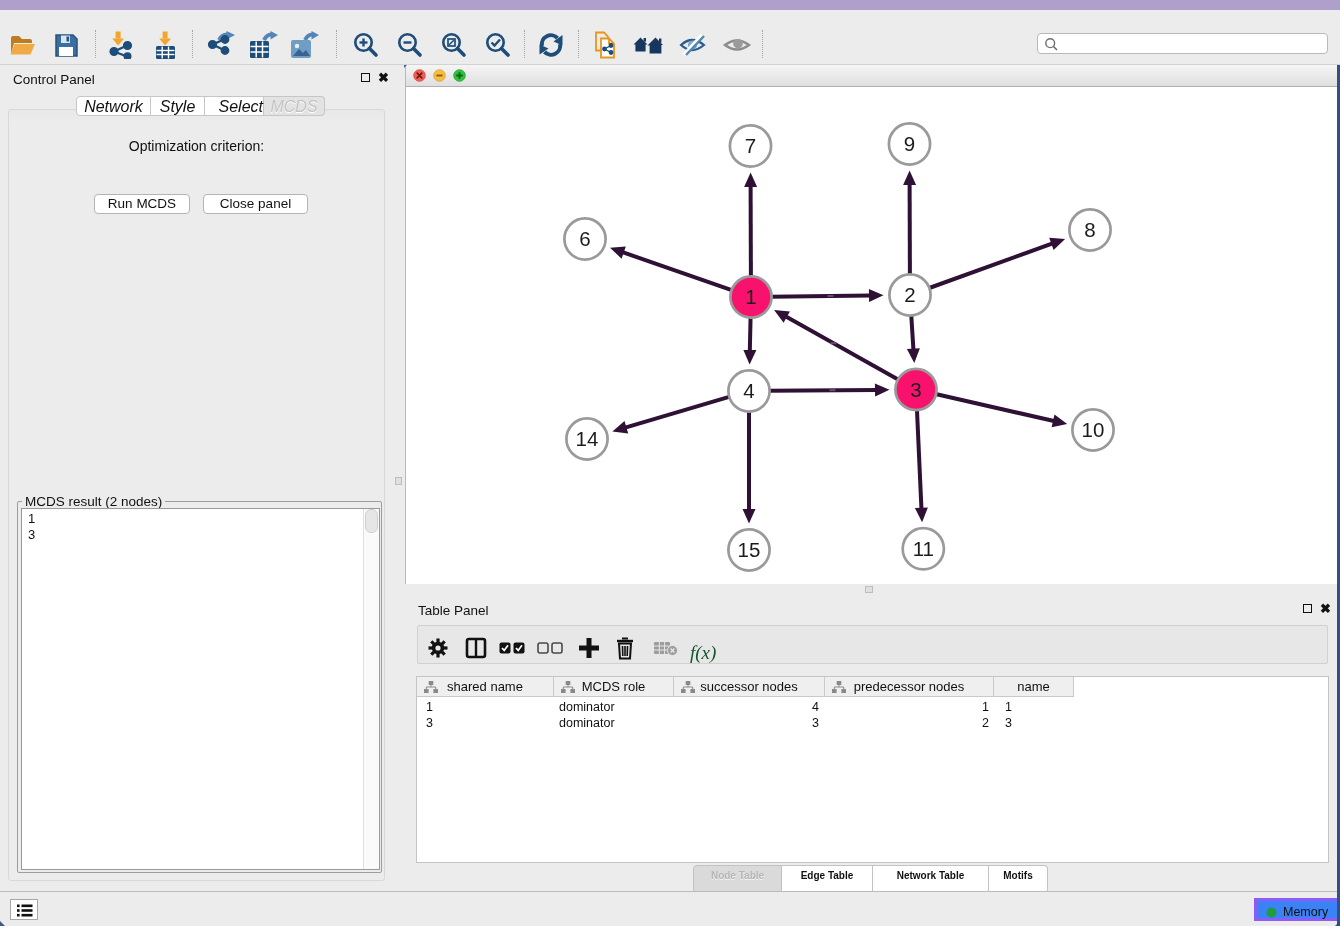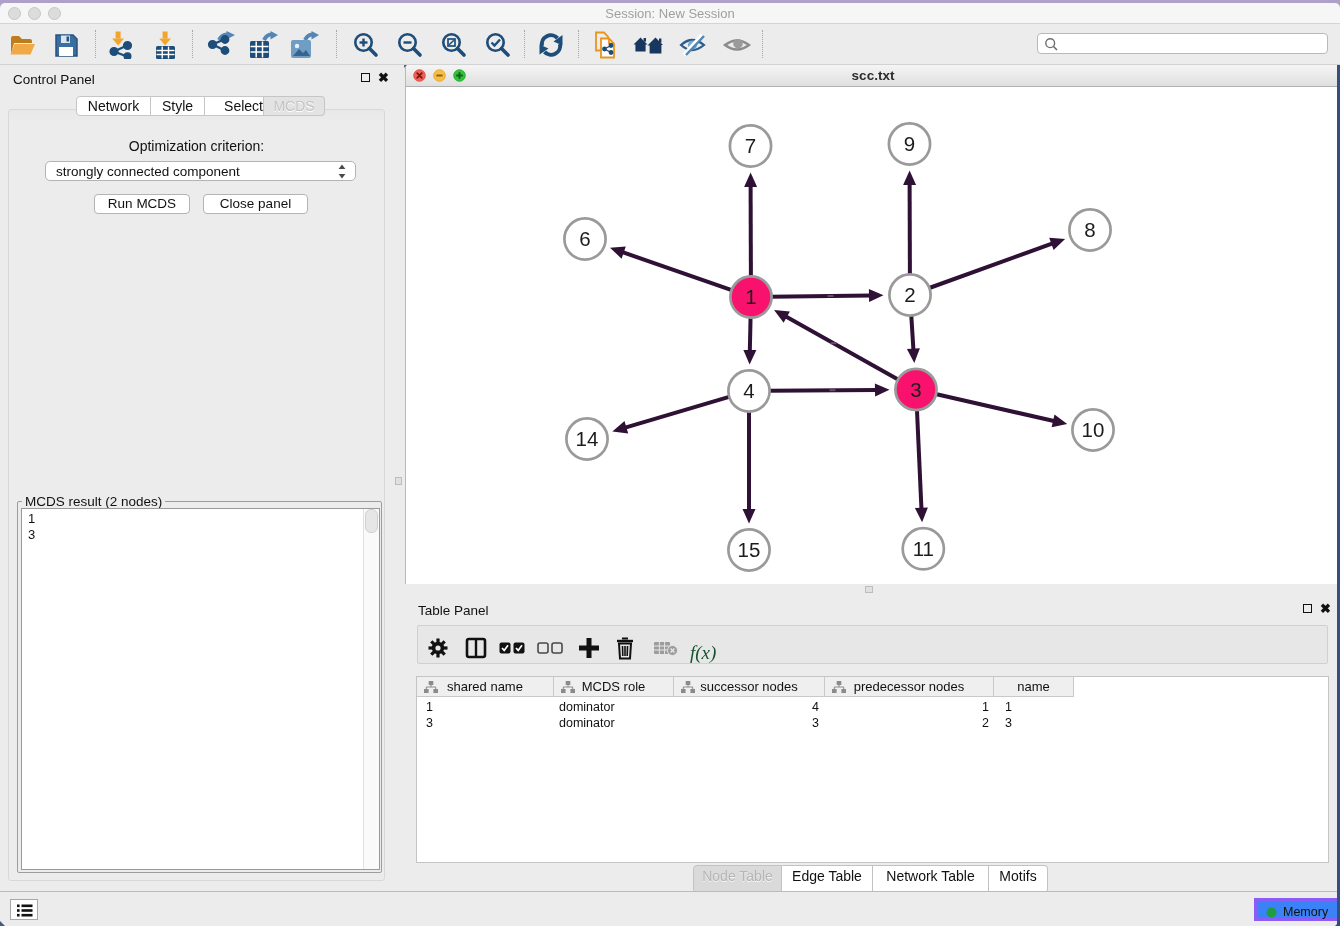--- a/index.html
+++ b/index.html
@@ -17,21 +17,21 @@
 .sep { position:absolute; top:6px; height:28px; width:0; border-left:1px dotted #a5a5a5; }
 .ticon { position:absolute; top:7px; }
 #searchbox { position:absolute; left:1037px; top:9px; width:291px; height:21px; background:#fff; border:1px solid #b9b9b9; border-radius:4px; }
 
 #cpanel { left:0; top:65px; width:396px; height:826px; background:#ececec; border-right:1px solid #c0c0c0; }
 #cpanel-title { position:absolute; left:13px; top:7px; font-size:13.5px; color:#111; }
 .pbtn-max { position:absolute; top:8px; width:9px; height:9px; border:1.5px solid #111; }
 .pbtn-x  { position:absolute; top:5px; font-size:13px; font-weight:bold; color:#111; }
 
 .tabrow { position:absolute; display:flex; z-index:5; }
-.tab { height:20px; line-height:19px; background:#fff; border:1px solid #c6c6c6; border-left:none; font-size:14px; color:#111; text-align:center; }
+.tab { height:20px; line-height:19px; background:#fff; border:1px solid #c6c6c6; border-left:none; font-size:16px; color:#111; text-align:center;font-style:italic; }
 .tab.first { border-left:1px solid #c6c6c6; border-radius:4px 0 0 4px; }
 .tab.last { border-radius:0 4px 4px 0; }
 .tab.sel { background:#e3e3e3; color:#c3c3c3; text-shadow:0 1px 0 #fff; border-color:#c6c6c6; }
 #cp-box { position:absolute; left:8px; top:44px; width:377px; height:772px; border:1px solid #d8d8d8; border-radius:3px; background:linear-gradient(#e8e8e8, #ececec 12px); }
 #optlabel { position:absolute; left:0; top:28px; width:100%; text-align:center; font-size:14px; color:#111; }
 #dropdown { position:absolute; left:36px; top:51px; width:311px; height:20px; background:#fff; border:1px solid #b4b4b4; border-radius:5px; font-size:13.5px; color:#111; line-height:19px; padding-left:10px; }
 #dd-arrows { position:absolute; right:8px; top:2px; }
 .btn { position:absolute; height:20px; background:#fff; border:1px solid #b4b4b4; border-radius:4px; font-size:13.5px; color:#111; text-align:center; line-height:18px; }
 
 #fieldset { position:absolute; left:8px; top:391px; width:365px; height:372px; border:1px solid #9d9d9d; border-radius:2px; }
@@ -50,40 +50,34 @@
 #hhandle { position:absolute; left:460px; top:2px; width:8px; height:7px; background:#e0e0e0; border:1px solid #bdbdbd; }
 
 #tpanel { left:405px; top:597px; width:935px; height:294px; background:#ececec; }
 #tp-title { position:absolute; left:13px; top:6px; font-size:13.5px; color:#111; }
 #tp-toolbar { position:absolute; left:12px; top:28px; width:911px; height:39px; background:#e7e7e7; border:1px solid #d0d0d0; border-radius:2px; }
 #tp-table { position:absolute; left:11px; top:79px; width:913px; height:187px; background:#fff; border:1px solid #c4c4c4; }
 .th { position:absolute; top:0; height:20px; background:#efefef; border-right:1px solid #c9c9c9; border-bottom:1px solid #c9c9c9; font-size:13px; color:#111; text-align:center; line-height:19px; }
 .td { position:absolute; font-size:12.5px; color:#111; height:16px; line-height:16px; }
 
 #btabs { position:absolute; left:288px; top:268px; display:flex; }
-.btab { height:28px; line-height:20px; background:#fff; border:1px solid #c2c2c2; border-left:none; font-size:14px; font-weight:400; color:#111; text-align:center; }
+.btab { height:28px; line-height:20px; background:#fff; border:1px solid #c2c2c2; border-left:none; font-size:10px; font-weight:700; color:#111; text-align:center; }
 .btab.first { border-left:1px solid #c2c2c2; border-radius:4px 0 0 4px; }
 .btab.last { border-radius:0 4px 4px 0; }
 .btab.sel { background:#dadada; color:#b5b5b5; text-shadow:0 1px 0 #f5f5f5; }
 
 #statusbar { left:0; top:891px; width:1340px; height:35px; background:#ececec; border-top:1px solid #bbb; }
 #listbtn { position:absolute; left:10px; top:7px; width:28px; height:21px; background:#fdfdfd; border:1px solid #a8a8a8; }
 #membtn { position:absolute; left:1254px; top:6px; width:98px; height:23px; background:#3b82f6; border:3px solid #8b5cf6; font-size:12.5px; color:#111; }
 #rightedge { left:1337px; top:65px; width:3px; height:861px; background:#35507f; }
 </style>
 </head>
 <body>
 <div id="root">
 <div id="purple" class="abs"></div>
-<div id="titlebar" class="abs">
-  <div class="light" style="left:8px;"></div>
-  <div class="light" style="left:28px;"></div>
-  <div class="light" style="left:48px;"></div>
-  <div id="wtitle">Session: New Session</div>
-</div>
 <div id="toolbar" class="abs">
 
   <svg class="ticon" style="left:8px" width="28" height="28" viewBox="0 0 28 28">
     <path d="M3 23 L3 7 Q3 5 5 5 L11 5 L14 8 L22 8 Q24 8 24 10 L24 12 L6 12 Z" fill="#bd7d1e"></path>
     <path d="M6.5 13 L27 13 L22.5 23.5 L2.5 23.5 Z" fill="#f0a945"></path>
   </svg>
 
   <svg class="ticon" style="left:52px" width="28" height="28" viewBox="0 0 28 28">
     <path d="M4 4 h17 l4 4 v17 h-21 z" fill="#3a6da0" stroke="#27517c" stroke-width="1.5"></path>
     <rect x="9" y="4.5" width="9" height="7.5" fill="#d8e4ef"></rect>
@@ -235,26 +229,20 @@
   <div class="pbtn-max" style="left:361px;"></div>
   <div class="pbtn-x" style="left:378px;">✖</div>
   <div class="tabrow" style="left:76px; top:31px;">
     <div class="tab first" style="width:75px;">Network</div>
     <div class="tab" style="width:54px;">Style</div>
     <div class="tab" style="width:59px;text-align:right;">Select</div>
     <div class="tab last sel" style="width:61px;">MCDS</div>
   </div>
   <div id="cp-box">
     <div id="optlabel">Optimization criterion:</div>
-    <div id="dropdown">strongly connected component
-      <svg id="dd-arrows" width="10" height="15" viewBox="0 0 10 15">
-        <path d="M5 0.5 L8.4 5 L1.6 5 Z" fill="#4a4a4a"></path>
-        <path d="M5 14.5 L8.4 10 L1.6 10 Z" fill="#4a4a4a"></path>
-      </svg>
-    </div>
     <div class="btn" style="left:85px; top:84px; width:96px;">Run MCDS</div>
     <div class="btn" style="left:194px; top:84px; width:105px;">Close panel</div>
     <div id="fieldset">
       <div style="position:absolute; top:-8px; left:4px; background:#ececec; padding:0 3px; font-size:13.5px; color:#111;">MCDS result (2 nodes)</div>
       <div id="resultbox">1<br>3
         <div id="resultsb">
               <div class="thumb"></div>
             </div>
       </div>
     </div>
@@ -270,21 +258,20 @@
           <path d="M4.2 4.2 L8.8 8.8 M8.8 4.2 L4.2 8.8" stroke="#7d120b" stroke-width="1.7" stroke-linecap="round"></path>
         </svg>
     <svg style="position:absolute;left:27px;top:4px" width="13" height="13" viewBox="0 0 13 13">
           <circle cx="6.5" cy="6.5" r="5.8" fill="#f5bf45" stroke="#dfa023" stroke-width="0.8"></circle>
           <path d="M3.4 6.5 L9.6 6.5" stroke="#8f5a10" stroke-width="1.9"></path>
         </svg>
     <svg style="position:absolute;left:47px;top:4px" width="13" height="13" viewBox="0 0 13 13">
           <circle cx="6.5" cy="6.5" r="5.8" fill="#33c03c" stroke="#1ea52b" stroke-width="0.8"></circle>
           <path d="M6.5 3.2 L6.5 9.8 M3.2 6.5 L9.8 6.5" stroke="#0a6414" stroke-width="1.9"></path>
         </svg>
-    <div id="ntitle-text">scc.txt</div>
   </div>
   <div id="ncanvas">
     <svg width="934" height="497" viewBox="0 0 934 497" font-family="'Liberation Sans', sans-serif">
 <line x1="344.9" y1="191.0" x2="344.6" y2="98.0" stroke="#2e1134" stroke-width="4"></line>
 <polygon points="344.6,85.5 351.1,100.0 338.1,100.0" fill="#2e1134"></polygon>
 <line x1="327.1" y1="203.7" x2="215.8" y2="164.9" stroke="#2e1134" stroke-width="4"></line>
 <polygon points="204.0,160.7 219.8,159.4 215.6,171.7" fill="#2e1134"></polygon>
 <line x1="364.0" y1="209.8" x2="465.0" y2="208.5" stroke="#2e1134" stroke-width="4"></line>
 <polygon points="477.5,208.3 463.1,215.0 462.9,202.0" fill="#2e1134"></polygon>
 <rect x="421.5" y="208.0" width="6" height="2" fill="#6b4a70"></rect>

